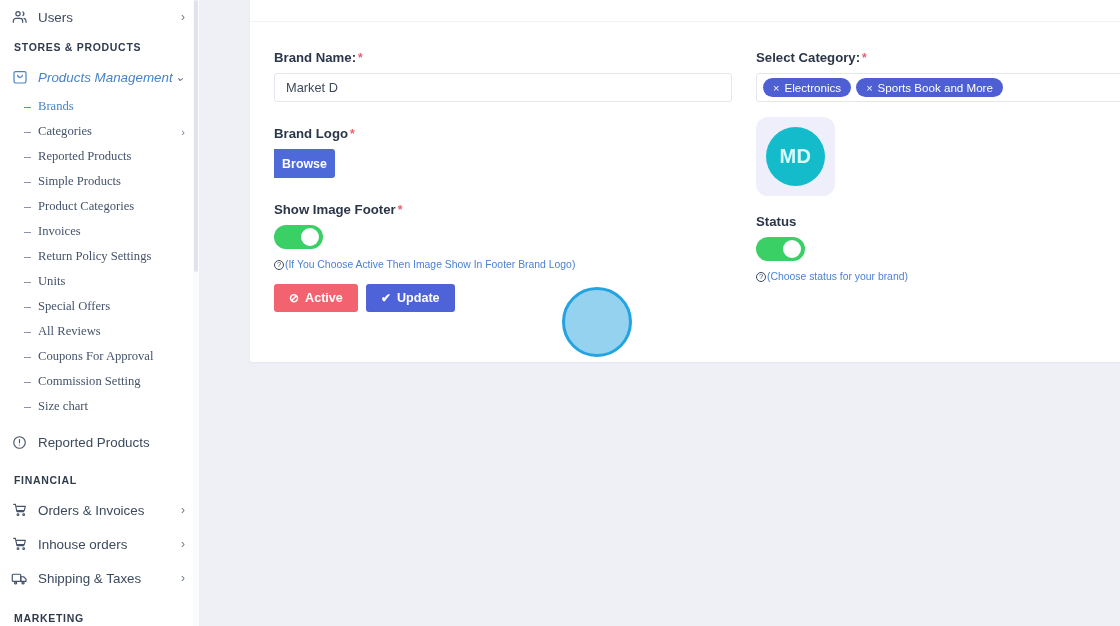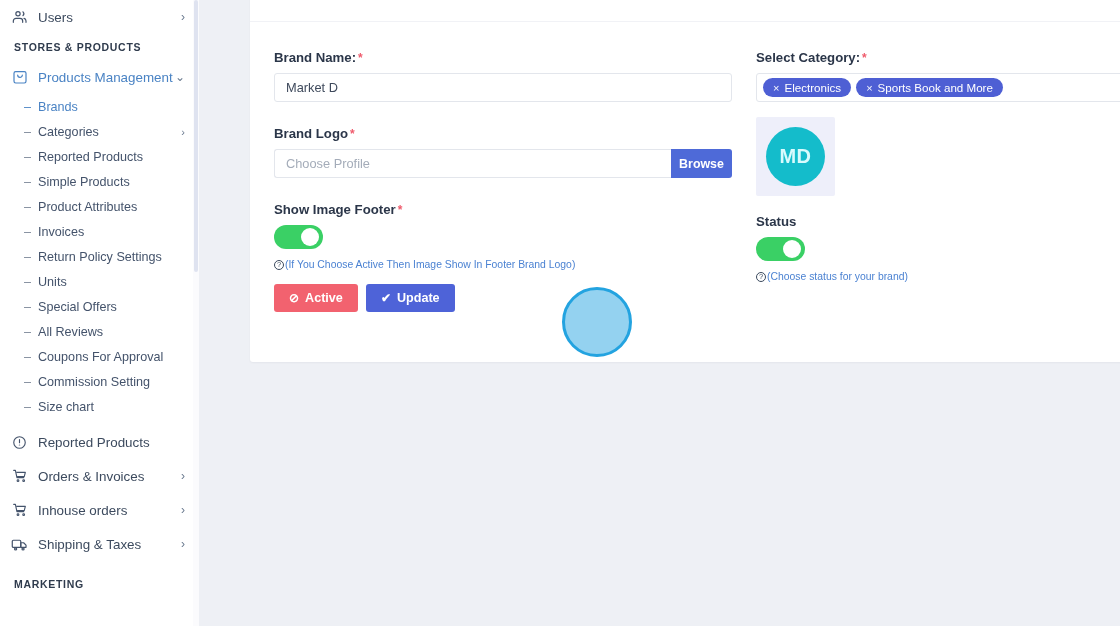--- a/index.html
+++ b/index.html
@@ -32,21 +32,21 @@
   }
   .sb-item .ic {
     width: 19px; height: 19px;
     flex: 0 0 19px;
     display: flex; align-items: center; justify-content: center;
     color: #44536b;
     margin-right: 9px;
   }
   .sb-item .lbl { flex: 1 1 auto; white-space: nowrap; }
   .sb-item .chev { color: #6b7b90; font-size: 12px; line-height: 1; }
-  .sb-item.active { color: #4a83c4; }
+  .sb-item.active { color: #4a83c4; font-style: italic; }
   .sb-item.active .ic { color: #4a83c4; }
 
   .sb-section {
     font-size: 10.5px;
     font-weight: bold;
     letter-spacing: .7px;
     color: #2f3b4d;
     padding: 0 14px;
     height: 26px;
     display: flex; align-items: center;
@@ -54,21 +54,21 @@
 
   .sb-sub {
     display: flex; align-items: center;
     height: 25px;
     padding-left: 24px; padding-right: 14px;
     font-size: 12.6px;
     color: #44536b;
     cursor: pointer;
   }
   .sb-sub .dash { margin-right: 7px; color: #7b8798; }
-  .sb-sub .lbl { flex: 1 1 auto; white-space: nowrap; }
+  .sb-sub .lbl { flex: 1 1 auto; white-space: nowrap; font-family: Liberation Serif, serif; }
   .sb-sub .chev { color: #6b7b90; font-size: 11px; }
   .sb-sub.active { color: #4a83c4; }
   .sb-sub.active .dash { color: #4a83c4; }
 
   
   .sb-track {
     position: absolute; top: 0; right: 0;
     width: 6px; height: 626px;
     background: #fbfbfd;
   }
@@ -169,21 +169,21 @@
     font-size: 11.6px;
     white-space: nowrap;
     cursor: pointer;
   }
   .tag .x { margin-right: 5px; font-size: 11px; opacity: .95; }
 
   .logo-box {
     margin-top: 15px;
     width: 79px; height: 79px;
     background: #eeeffa;
-    border-radius: 2px;
+    border-radius: 12px;
     display: flex; align-items: center; justify-content: center;
   }
   .logo-circle {
     width: 59px; height: 59px;
     border-radius: 50%;
     background: #14bccb;
     color: #d8fbfd;
     display: flex; align-items: center; justify-content: center;
     font-size: 20px; font-weight: bold;
     letter-spacing: .5px;
@@ -297,21 +297,21 @@
       <div class="sb-sub">
         <span class="dash">–</span>
         <span class="lbl">Reported Products</span>
       </div>
       <div class="sb-sub">
         <span class="dash">–</span>
         <span class="lbl">Simple Products</span>
       </div>
       <div class="sb-sub">
         <span class="dash">–</span>
-        <span class="lbl">Product Attributes</span>
+        <span class="lbl">Product Categories</span>
       </div>
       <div class="sb-sub">
         <span class="dash">–</span>
         <span class="lbl">Invoices</span>
       </div>
       <div class="sb-sub">
         <span class="dash">–</span>
         <span class="lbl">Return Policy Settings</span>
       </div>
       <div class="sb-sub">
@@ -343,20 +343,21 @@
         <span class="ic">
           <svg width="15" height="15" viewBox="0 0 24 24" fill="none" stroke="currentColor" stroke-width="1.8" stroke-linecap="round">
             <circle cx="12" cy="12" r="9.2"></circle>
               <path d="M12 7.4v5"></path>
               <circle cx="12" cy="16.2" r=".2"></circle>
           </svg>
         </span>
         <span class="lbl">Reported Products</span>
       </div>
 
+      <div class="sb-section" style="margin-top:8px">FINANCIAL</div>
 
       <div class="sb-item">
         <span class="ic">
           <svg width="16" height="16" viewBox="0 0 24 24" fill="none" stroke="currentColor" stroke-width="1.7" stroke-linecap="round" stroke-linejoin="round">
             <path d="M2.5 3.5h2.6l2.3 11h10.3"></path>
               <path d="M7 6.5h13l-1.6 6.3H8.2"></path>
               <circle cx="9" cy="19" r="1.3"></circle>
               <circle cx="17.5" cy="19" r="1.3"></circle>
           </svg>
         </span>
@@ -411,21 +412,20 @@
             <label class="lbl-field">
               <span>Brand Name:</span><span class="req">*</span>
             </label>
             <input class="inp" type="text" value="Market D" style="">
 
             <div class="row2">
               <label class="lbl-field">
                 <span>Brand Logo</span><span class="req">*</span>
               </label>
               <div class="file-row">
-                <input class="inp" type="text" readonly="" placeholder="Choose Profile" style="">
                 <button class="browse-btn">Browse</button>
               </div>
             </div>
 
             <div class="row3">
               <label class="lbl-field">
                 <span>Show Image Footer</span><span class="req">*</span>
               </label>
               <div class="tgl">
                 <div class="knob"></div>

